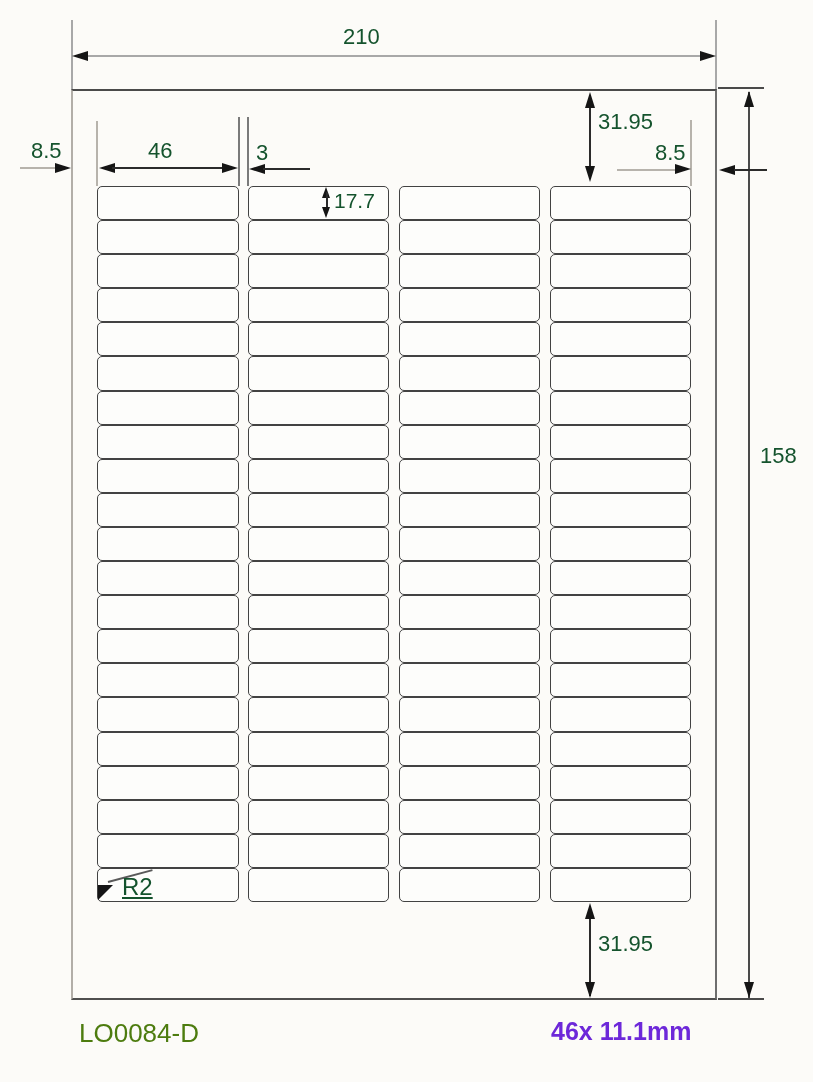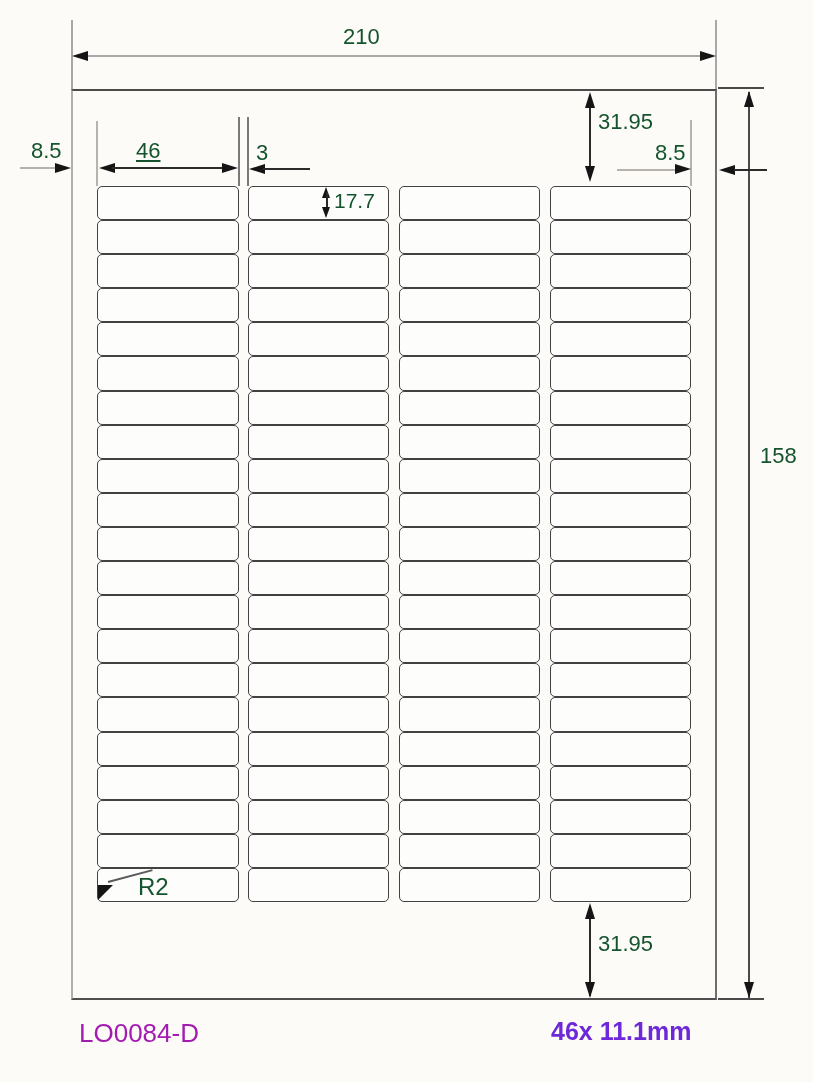--- a/index.html
+++ b/index.html
@@ -52,21 +52,21 @@
   .arrU{position:absolute;width:0;height:0;border-left:5px solid transparent;border-right:5px solid transparent;border-bottom:16px solid #151515;}
   .arrD{position:absolute;width:0;height:0;border-left:5px solid transparent;border-right:5px solid transparent;border-top:16px solid #151515;}
   .arrUs{position:absolute;width:0;height:0;border-left:4.5px solid transparent;border-right:4.5px solid transparent;border-bottom:11px solid #151515;}
   .arrDs{position:absolute;width:0;height:0;border-left:4.5px solid transparent;border-right:4.5px solid transparent;border-top:11px solid #151515;}
   .arrDL{position:absolute;width:0;height:0;border-top:15px solid #151515;border-right:15px solid transparent;}
 
   
   .dim{position:absolute;font-size:22px;line-height:1;white-space:nowrap;color:#14532d;}
   .dim-sm{font-size:21px;}
   .dim-r2{font-size:24px;}
-  .footer-code{position:absolute;font-size:26px;line-height:1;white-space:nowrap;color:#a21caf;}
+  .footer-code{position:absolute;font-size:26px;line-height:1;white-space:nowrap;color:#4d7c0f;}
   .footer-size{position:absolute;font-size:25px;font-weight:700;line-height:1;white-space:nowrap;color:#6d28d9;}
 
   .leader{position:absolute;height:2px;background:#5a5a5a;transform-origin:0 50%;}
 </style>
 </head>
 <body>
 
 <div class="canvas">
 
   <div class="sheet"></div>
@@ -183,21 +183,21 @@
   <span class="dim" style="left:598px;top:933px;">31.95</span>
 
   <span class="dim" style="left:31px;top:140px;">8.5</span>
   <div class="hl gray" style="left:20px;top:167px;width:36px;"></div>
   <div class="arrR" style="left:55px;top:163px;"></div>
 
   <div class="vl gray" style="left:96px;top:121px;height:65px;"></div>
   <div class="arrL" style="left:99px;top:163px;"></div>
   <div class="hl" style="left:112px;top:167px;width:122px;"></div>
   <div class="arrR" style="left:222px;top:163px;"></div>
-  <span class="dim" style="left:136px;top:140px;text-decoration:underline;">46</span>
+  <span class="dim" style="left:148px;top:140px;">46</span>
 
   <div class="vl mid" style="left:238px;top:117px;height:69px;"></div>
   <div class="vl mid" style="left:247px;top:117px;height:69px;"></div>
   <div class="arrL" style="left:249px;top:164px;"></div>
   <div class="hl" style="left:263px;top:168px;width:47px;"></div>
   <span class="dim" style="left:256px;top:142px;">3</span>
 
   <span class="dim" style="left:655px;top:142px;">8.5</span>
   <div class="hl gray" style="left:617px;top:169px;width:60px;"></div>
   <div class="vl gray" style="left:690px;top:120px;height:66px;"></div>
@@ -205,18 +205,18 @@
   <div class="arrL" style="left:719px;top:165px;"></div>
   <div class="hl" style="left:734px;top:169px;width:33px;"></div>
 
   <div class="arrUs" style="left:322px;top:187px;"></div>
   <div class="vl" style="left:326px;top:192px;height:19px;width:1.5px;"></div>
   <div class="arrDs" style="left:322px;top:207px;"></div>
   <span class="dim dim-sm" style="left:334px;top:190px;">17.7</span>
 
   <div class="arrDL" style="left:98px;top:885px;"></div>
   <div class="leader" style="left:108px;top:881px;width:46px;transform:rotate(-15deg);"></div>
-  <span class="dim dim-r2" style="left:138px;top:875px;">R2</span>
+  <span class="dim dim-r2" style="left:122px;top:875px;text-decoration:underline;">R2</span>
 
   <span class="footer-code" style="left:79px;top:1020px;">LO0084-D</span>
   <span class="footer-size" style="left:551px;top:1019px;">46x 11.1mm</span>
 
 </div>
 
 </body></html>

